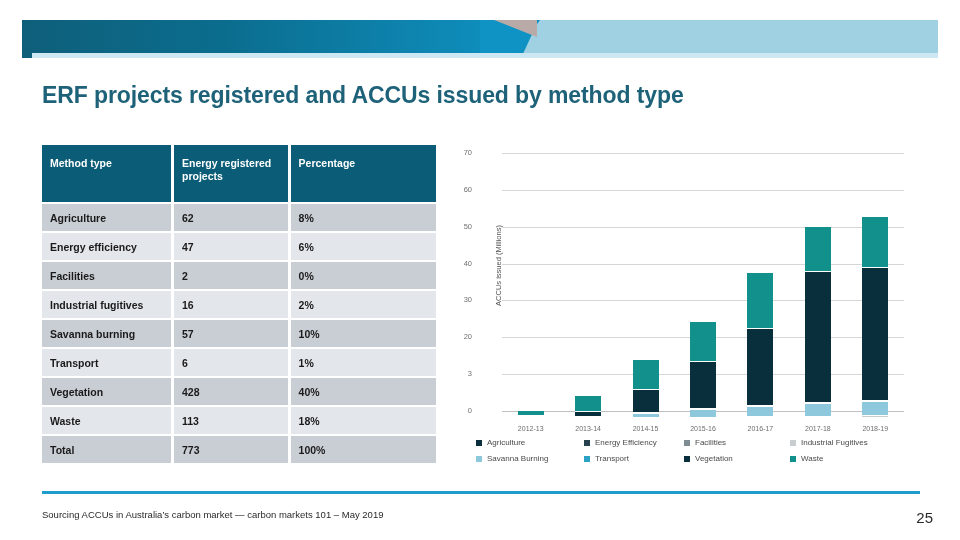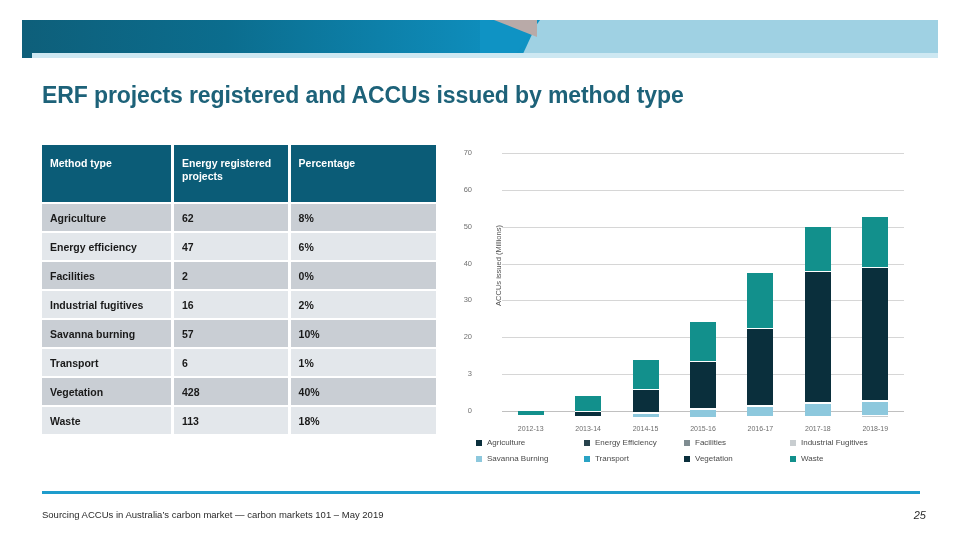--- a/index.html
+++ b/index.html
@@ -91,21 +91,21 @@
   .legend-row { display:flex; margin-bottom:7px; }
   .legend-item { display:flex; align-items:center; font-size:8px; color:#4a4a4a; }
   .legend-item .swatch {
     width:6px; height:6px; margin-right:5px; flex:0 0 6px;
   }
   .lw0 { width:108px; } .lw1 { width:100px; } .lw2 { width:106px; } .lw3 { width:auto; }
 
   
   .footer-rule { position:absolute; left:42px; top:491px; width:878px; height:3px; background:#1e9ccc; }
   .footer-text { position:absolute; left:42px; top:509px; font-size:9.5px; color:#2a2a2a; }
-  .footer-page { position:absolute; right:34px; top:509px; font-size:11px; color:#2a2a2a;font-style:italic; }
+  .footer-page { position:absolute; right:27px; top:509px; font-size:15px; color:#2a2a2a; }
 </style>
 </head>
 <body>
 
 <div class="banner">
   <div class="banner-dark"></div>
   <div class="banner-light"></div>
   <div class="banner-wedge"></div>
   <div class="banner-tri"></div>
   <div class="banner-strip"></div>
@@ -155,20 +155,25 @@
       </tr>
       <tr class="odd">
         <td>Vegetation</td>
         <td>428</td>
         <td>40%</td>
       </tr>
       <tr class="even">
         <td>Waste</td>
         <td>113</td>
         <td>18%</td>
+      </tr>
+      <tr class="odd">
+        <td>Total</td>
+        <td>773</td>
+        <td>100%</td>
       </tr>
     </tbody>
 </table>
 
 <div class="chart">
   <div class="plot">
     <div class="ylabel">ACCUs issued (Millions)</div>
     <div id="yaxis">
         <div class="ytick" style="top: 253px;">0</div>
         <div class="ytick" style="top: 216.143px;">3</div>

